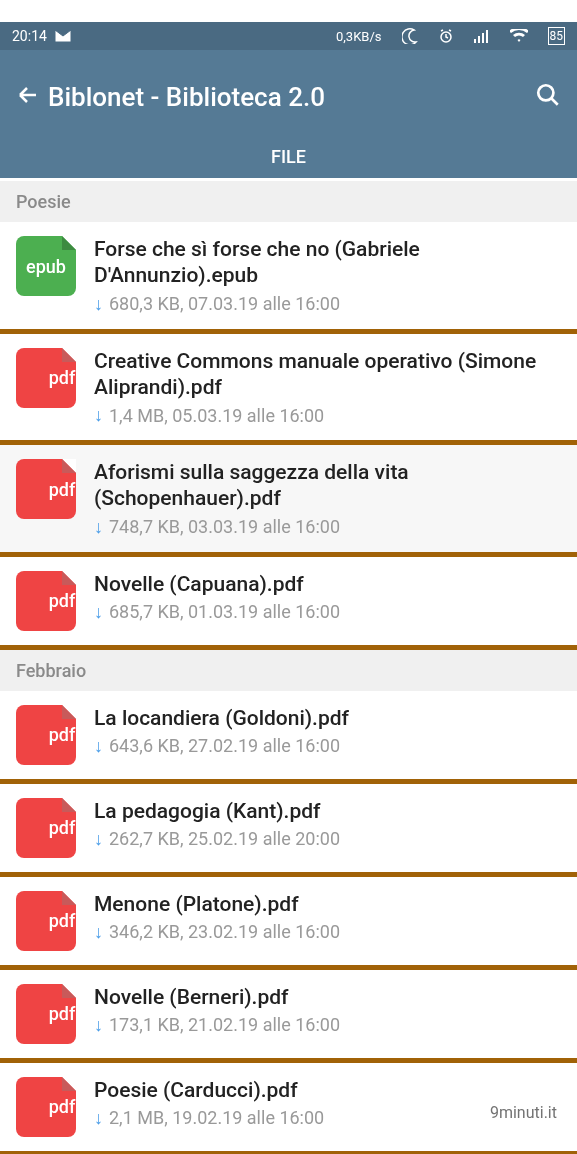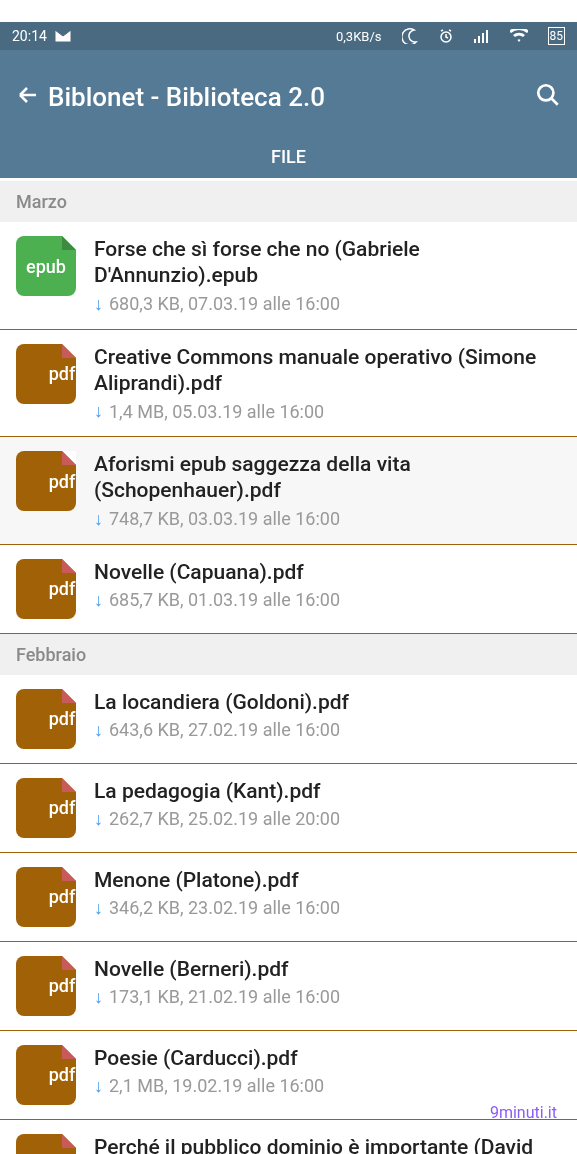--- a/index.html
+++ b/index.html
@@ -15,35 +15,35 @@
     .header-title { font-size: 26px; font-weight: 500; flex: 1; }
     .search-btn { cursor: pointer; }
     
     .tabs { background: #557a95; display: flex; }
     .tab { flex: 1; text-align: center; padding: 16px 0 14px; color: #c5d3de; font-size: 18px; font-weight: 500; cursor: pointer; position: relative; }
     .tab.active { color: #fff; }
     .tab.active::after { content: ''; position: absolute; bottom: 0; left: 0; right: 0; height: 3px; background: #fff; }
     
     .section-header { background: #f0f0f0; color: #8a8a8a; padding: 10px 16px; font-size: 18px; font-weight: 500; }
     
-    .file-item { display: flex; padding: 14px 16px; gap: 18px; border-bottom: 1px solid #a16207; cursor: pointer; }
+    .file-item { display: flex; padding: 14px 16px; gap: 18px; border-bottom: 5px solid #a16207; cursor: pointer; }
     .file-item.highlighted { background: #f7f7f7; }
     .file-icon { width: 60px; height: 60px; border-radius: 8px; display: flex; align-items: center; justify-content: center; color: #fff; font-size: 18px; font-weight: 500; flex-shrink: 0; position: relative; }
     .file-icon.epub { background: #4caf50; }
-    .file-icon.pdf { background: #a16207; padding-left: 32px; }
+    .file-icon.pdf { background: #ef4444; padding-left: 32px; }
     .file-icon::before { content: ''; position: absolute; top: 0; right: 0; width: 0; height: 0; border-style: solid; border-width: 0 14px 14px 0; border-color: transparent #fff transparent transparent; }
     .file-icon.epub::after { content: ''; position: absolute; top: 0; right: 0; width: 0; height: 0; border-style: solid; border-width: 14px 0 0 14px; border-color: transparent transparent transparent #3d8b40; }
     .file-icon.pdf::after { content: ''; position: absolute; top: 0; right: 0; width: 0; height: 0; border-style: solid; border-width: 14px 0 0 14px; border-color: transparent transparent transparent #c85a5a; }
     
     .file-info { flex: 1; min-width: 0; }
     .file-name { font-size: 21px; color: #222; font-weight: 500; line-height: 1.25; margin-bottom: 4px; }
     .file-meta { display: flex; align-items: center; gap: 6px; color: #999; font-size: 18px; }
     .download-arrow { color: #4a9de8; font-size: 18px; }
     
-    .watermark { position: absolute; right: 20px; bottom: 32px; color: #8b5cf6; font-size: 16px; }
+    .watermark { position: absolute; right: 20px; bottom: 32px; color: #737373; font-size: 16px; }
     .container { position: relative; height: 1154px; overflow: hidden; }
   </style>
 </head>
 <body>
 <div class="container">
 
 <div class="status-bar">
   <div class="status-left">
     <span>20:14</span>
     <span class="status-icon">
@@ -97,21 +97,21 @@
           <path d="M21 21l-6-6"></path>
         </svg>
   </span>
 </div>
 
 <div class="tabs">
   <div class="tab active">FILE</div>
 </div>
 
 <div id="file-list">
-      <div class="section-header">Marzo</div>
+      <div class="section-header">Poesie</div>
       <div class="file-item">
         <div class="file-icon epub">epub</div>
         <div class="file-info">
           <div class="file-name">Forse che sì forse che no (Gabriele D'Annunzio).epub</div>
           <div class="file-meta">
             <span class="download-arrow">↓</span>
             <span>680,3 KB, 07.03.19 alle 16:00</span>
           </div>
         </div>
       </div>
@@ -121,21 +121,21 @@
           <div class="file-name">Creative Commons manuale operativo (Simone Aliprandi).pdf</div>
           <div class="file-meta">
             <span class="download-arrow">↓</span>
             <span>1,4 MB, 05.03.19 alle 16:00</span>
           </div>
         </div>
       </div>
       <div class="file-item highlighted">
         <div class="file-icon pdf">pdf</div>
         <div class="file-info">
-          <div class="file-name">Aforismi epub saggezza della vita (Schopenhauer).pdf</div>
+          <div class="file-name">Aforismi sulla saggezza della vita (Schopenhauer).pdf</div>
           <div class="file-meta">
             <span class="download-arrow">↓</span>
             <span>748,7 KB, 03.03.19 alle 16:00</span>
           </div>
         </div>
       </div>
       <div class="file-item">
         <div class="file-icon pdf">pdf</div>
         <div class="file-info">
           <div class="file-name">Novelle (Capuana).pdf</div>

